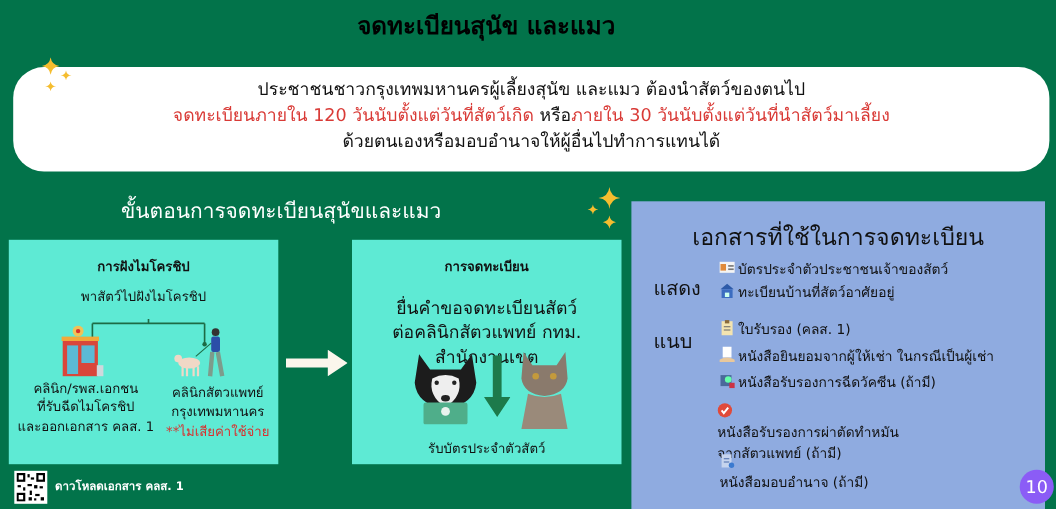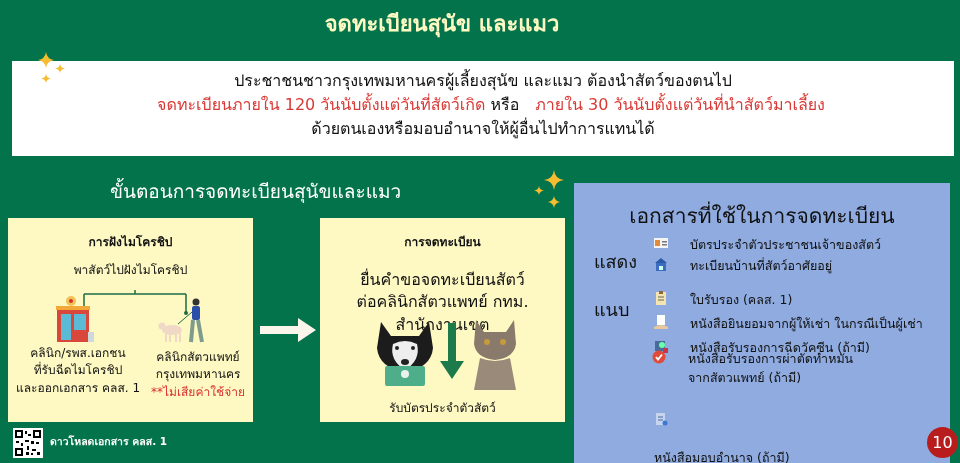--- a/index.html
+++ b/index.html
@@ -5,35 +5,36 @@
   * { box-sizing: border-box; margin: 0; padding: 0; }
   html, body { width: 960px; height: 463px; overflow: hidden; }
   body {
     background: #02734a;
     font-family: "DejaVu Sans", "Liberation Sans", sans-serif;
     position: relative;
     color: #111;
   }
   .title {
     position: absolute; left: 0; top: 6px; width: 884px;
-    text-align: center; color: #fef9c3; font-size: 22px; font-weight: bold;
+    text-align: center; color: #000000; font-size: 22px; font-weight: bold;
   }
   .banner {
     position: absolute; left: 12px; top: 61px; width: 942px; height: 95px;
     background: #fff; text-align: center; font-size: 16px; line-height: 1.5;
     padding-top: 8px;
-  }
-  .banner .red { color: #d93a36; margin-left: 16px; }
+    border-radius: 28px;
+  }
+  .banner .red { color: #d93a36; }
   .sparkle { position: absolute; }
   .sparkle svg { display: block; }
   .steps-title {
     position: absolute; left: 110px; top: 176px; color: #fff; font-size: 19px;
   }
   .card {
-    position: absolute; background: #fef9c3;
+    position: absolute; background: #5eead4;
   }
   .card1 { left: 8px; top: 218px; width: 245px; height: 204px; }
   .card2 { left: 320px; top: 218px; width: 245px; height: 204px; }
   .card-title { text-align: center; font-weight: bold; font-size: 12px; margin-top: 14px; }
   .card1 .sub { text-align: center; font-size: 12px; margin-top: 9px; }
   .branch { position: absolute; left: 68px; top: 72px; width: 118px; height: 26px; }
   .clinic-icon { position: absolute; left: 46px; top: 78px; }
   .walker-icon { position: absolute; left: 150px; top: 80px; }
   .c1-left { position: absolute; left: 6px; top: 127px; width: 128px; text-align: center; font-size: 12px; line-height: 1.45; }
   .c1-right { position: absolute; left: 136px; top: 131px; width: 108px; text-align: center; font-size: 12px; line-height: 1.45; }
@@ -43,27 +44,27 @@
   .dog { position: absolute; left: 55px; top: 100px; }
   .cat { position: absolute; left: 150px; top: 100px; }
   .down-arrow { position: absolute; left: 120px; top: 105px; }
   .card2 .receive { position: absolute; left: 0; width: 245px; top: 180px; text-align: center; font-size: 12px; }
   .docs {
     position: absolute; left: 574px; top: 183px; width: 376px; height: 309px;
     background: #8fabe0;
   }
   .docs-title { text-align: center; font-size: 21px; margin-top: 16px; }
   .docs .group-label { position: absolute; font-size: 18px; left: 20px; }
-  .doc-item { position: absolute; left: 80px; font-size: 12.5px; display: flex; align-items: flex-start; gap: 22px; }
+  .doc-item { position: absolute; left: 80px; font-size: 12.5px; display: flex; align-items: flex-start; gap: 3px; }
   .doc-item .ic { width: 14px; height: 14px; flex: none; margin-top: 1px; }
   .qr { position: absolute; left: 13px; top: 428px; width: 30px; height: 30px; background: #fff; padding: 2px; }
   .qr-label { position: absolute; left: 50px; top: 433px; color: #fff; font-size: 10.5px; font-weight: bold; }
   .page-num {
     position: absolute; left: 927px; top: 427px; width: 31px; height: 31px; border-radius: 50%;
-    background: #b91c1c; color: #fff; font-size: 16px; text-align: center; line-height: 31px;
+    background: #8b5cf6; color: #fff; font-size: 16px; text-align: center; line-height: 31px;
   }
 </style>
 </head>
 <body>
 
 <div class="title">จดทะเบียนสุนัข และแมว</div>
 
 <div class="banner">
   <div>ประชาชนชาวกรุงเทพมหานครผู้เลี้ยงสุนัข และแมว ต้องนำสัตว์ของตนไป</div>
   <div><span class="red">จดทะเบียนภายใน 120 วันนับตั้งแต่วันที่สัตว์เกิด</span><span> หรือ</span><span class="red">ภายใน 30 วันนับตั้งแต่วันที่นำสัตว์มาเลี้ยง</span></div>
@@ -202,21 +203,21 @@
     <span>หนังสือยินยอมจากผู้ให้เช่า ในกรณีเป็นผู้เช่า</span>
   </div>
   <div class="doc-item" style="top:155px;">
     <svg class="ic" viewBox="0 0 14 14">
         <rect x="1" y="2" width="10" height="10" fill="#4a6a9a"></rect>
         <circle cx="8" cy="6" r="3" fill="#6fa"></circle>
         <rect x="9" y="9" width="5" height="5" fill="#c34"></rect>
       </svg>
     <span>หนังสือรับรองการฉีดวัคซีน (ถ้ามี)</span>
   </div>
-  <div class="doc-item" style="top:166px;left:78px;line-height:1.55;">
+  <div class="doc-item" style="top:182px;left:78px;line-height:1.55;flex-direction:column;">
     <svg class="ic" viewBox="0 0 14 14">
         <circle cx="7" cy="7" r="6.5" fill="#e04a3a"></circle>
         <path d="M4 7 L6 9.5 L10 4.5" stroke="#fff" stroke-width="1.8" fill="none"></path>
       </svg>
     <span>
         <span style="display:block">หนังสือรับรองการผ่าตัดทำหมัน</span>
         <span style="display:block">จากสัตวแพทย์ (ถ้ามี)</span>
       </span>
   </div>
   <div class="doc-item" style="top:228px;flex-direction:column;">

